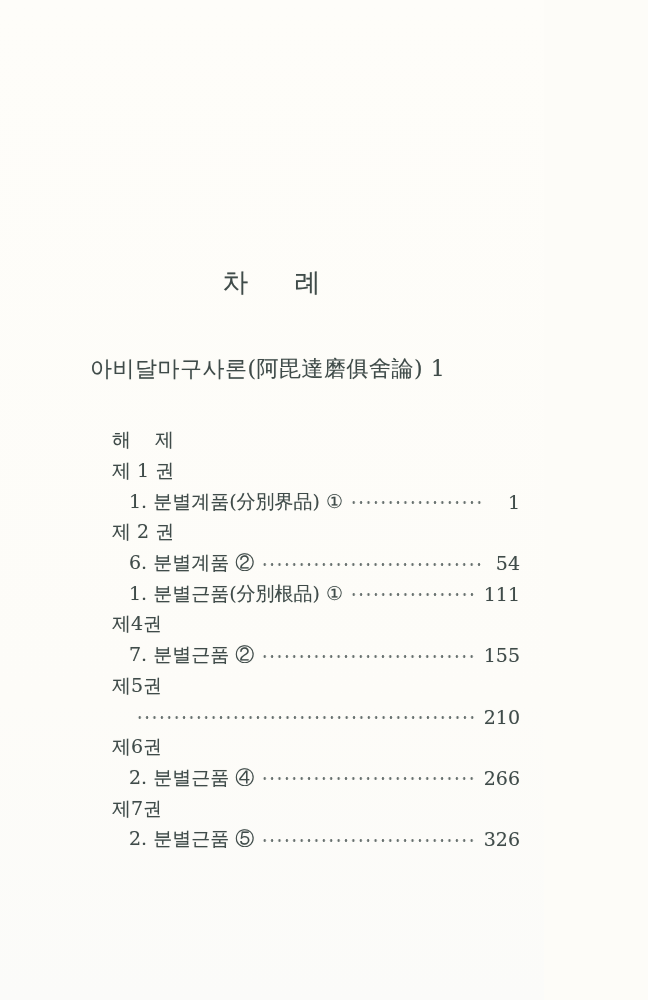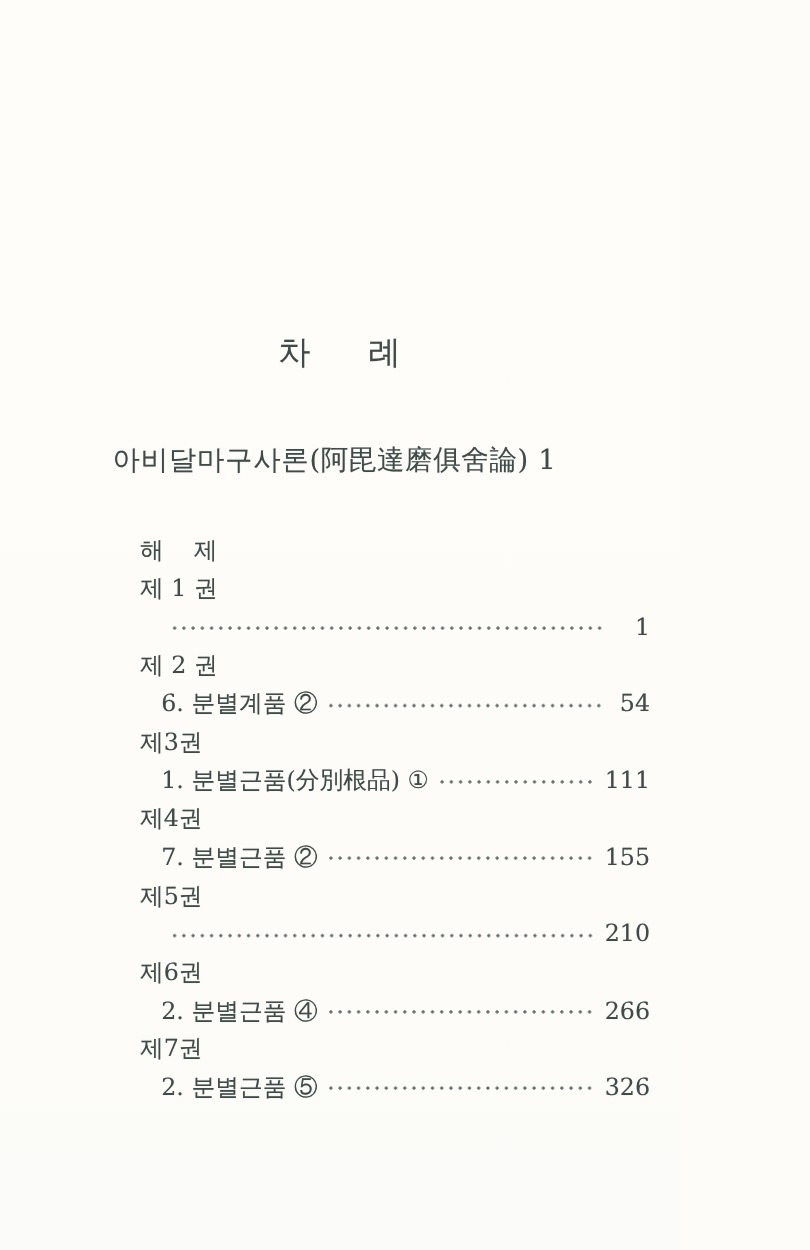--- a/index.html
+++ b/index.html
@@ -90,37 +90,35 @@
 
     <div class="row section">
       <span class="lbl">해 제</span>
     </div>
 
     <div class="row chapter">
       <span class="lbl">제 1 권</span>
     </div>
 
     <div class="row entry">
+      <span class="lbl">1. 분별계품(分別界品) ①</span>
       <span class="leader"></span>
       <span class="pagenum">1</span>
     </div>
 
     <div class="row chapter">
       <span class="lbl">제 2 권</span>
     </div>
 
     <div class="row entry">
       <span class="lbl">6. 분별계품 ②</span>
       <span class="leader"></span>
       <span class="pagenum">54</span>
     </div>
 
-    <div class="row chapter">
-      <span class="lbl">제3권</span>
-    </div>
 
     <div class="row entry">
       <span class="lbl">1. 분별근품(分別根品) ①</span>
       <span class="leader"></span>
       <span class="pagenum">111</span>
     </div>
 
     <div class="row chapter">
       <span class="lbl">제4권</span>
     </div>

